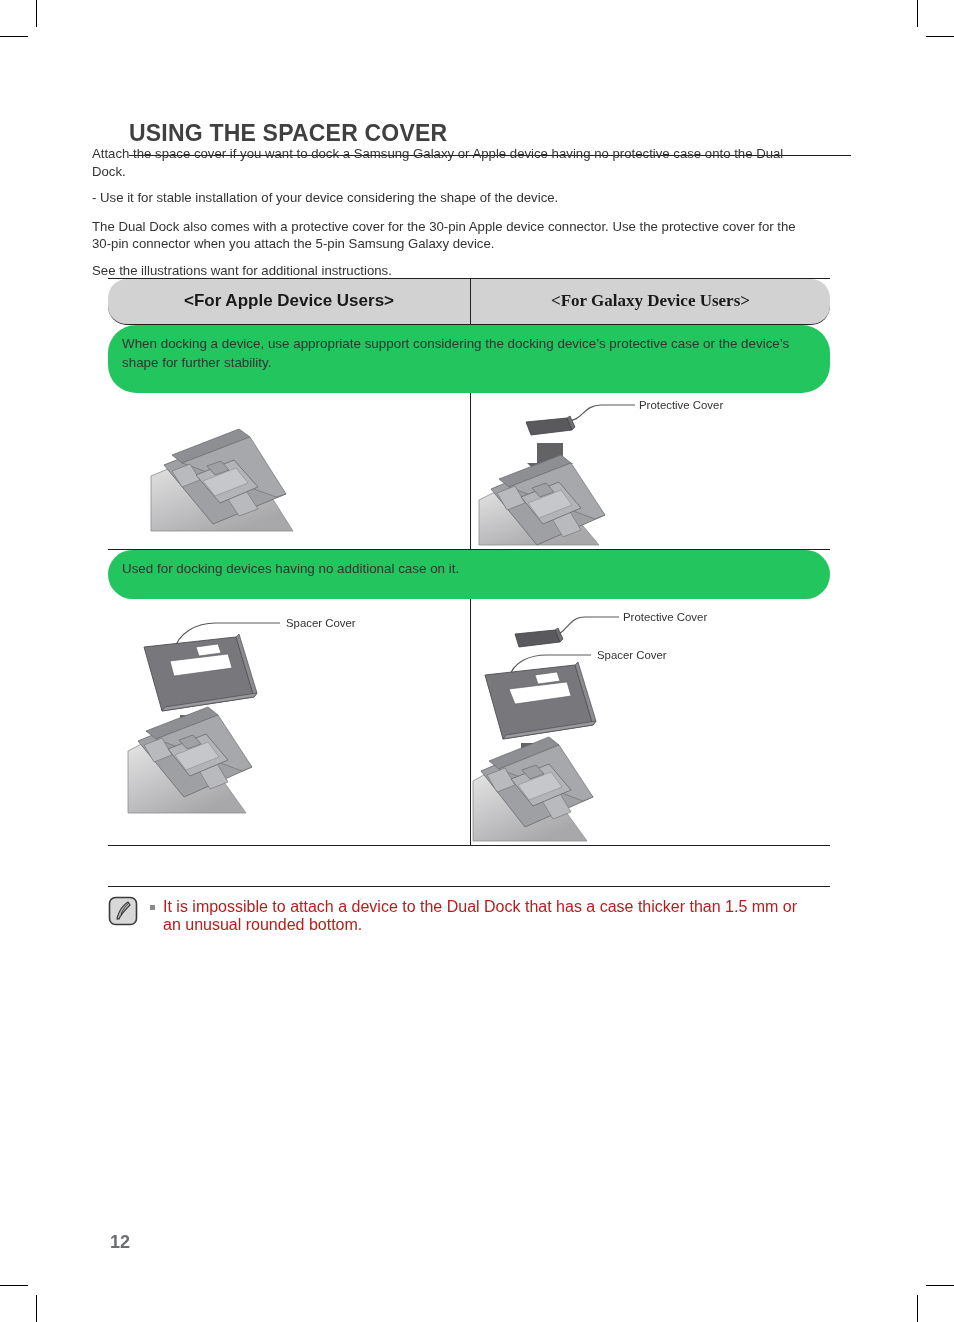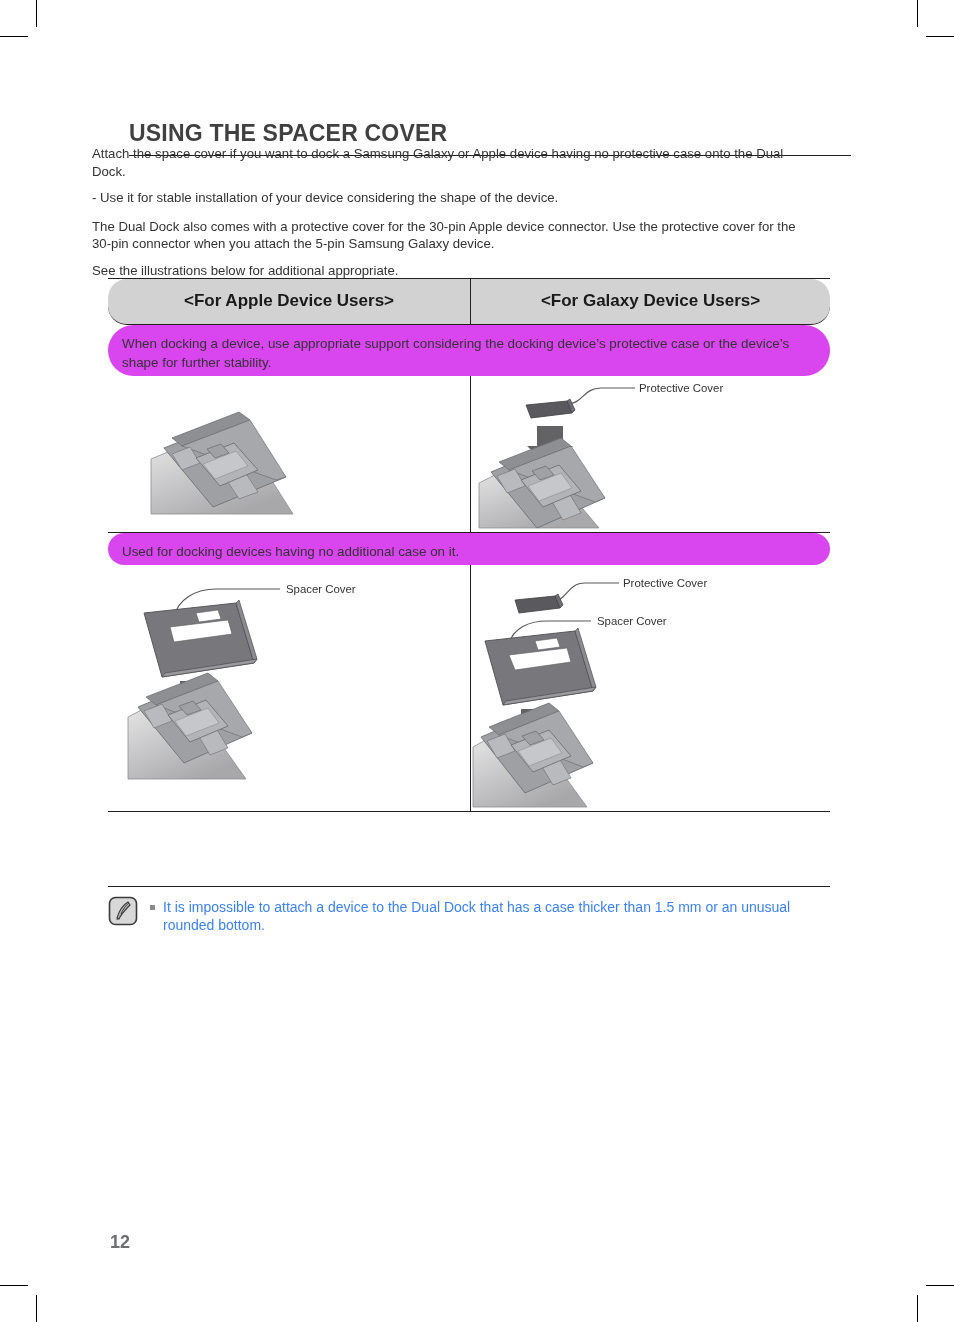--- a/index.html
+++ b/index.html
@@ -88,25 +88,26 @@
     text-align: center;
     color: #1a1a1a;
     box-sizing: border-box;
   }
   .cmp-head .cell.left {
     width: 363px;
     border-right: 1.3px solid #231f20;
   }
   .cmp-head .cell.right {
     width: 359px;
+    font-family: Liberation Serif, serif;
   }
 
   .cmp-desc {
-    background: #d946ef;
-    padding: 9px 14px 4px;
+    background: #22c55e;
+    padding: 9px 14px 21px;
     font-size: 13.4px;
     line-height: 19px;
     color: #333333;
     box-sizing: border-box;
     border-radius: 28px;
   }
   .cmp-desc.tall { min-height: 48px; }
 
   .cmp-figs {
     display: flex;
@@ -153,23 +154,23 @@
     padding-top: 3px;
   }
   .note-bullet {
     width: 5px;
     height: 5px;
     background: #8a8a8a;
     margin: 7px 8px 0 0;
     flex: 0 0 5px;
   }
   .note-text {
-    font-size: 14px;
+    font-size: 16px;
     line-height: 18px;
-    color: #3b82f6;
+    color: #b91c1c;
     max-width: 650px;
   }
 
   
   .page-number {
     position: absolute;
     left: 110px;
     top: 1232px;
     font-size: 18px;
     font-weight: bold;
@@ -193,21 +194,21 @@
 <div class="crop h crop-bl-h"></div>
 <div class="crop v crop-br-v"></div>
 <div class="crop h crop-br-h"></div>
 
 <h1 class="section-title">USING THE SPACER COVER</h1>
 
 <div class="intro">
   <p>Attach the space cover if you want to dock a Samsung Galaxy or Apple device having no protective case onto the Dual Dock.</p>
   <p class="dash">-  Use it for stable installation of your device considering the shape of the device.</p>
   <p>The Dual Dock also comes with a protective cover for the 30-pin Apple device connector. Use the protective cover for the 30-pin connector when you attach the 5-pin Samsung Galaxy device.</p>
-  <p>See the illustrations below for additional appropriate.</p>
+  <p>See the illustrations want for additional instructions.</p>
 </div>
 
 <div class="cmp-table">
 
   <div class="cmp-head">
     <div class="cell left">&lt;For Apple Device Users&gt;</div>
     <div class="cell right">&lt;For Galaxy Device Users&gt;</div>
   </div>
 
   <div class="cmp-desc tall">When docking a device, use appropriate support considering the docking device’s protective case or the device’s shape for further stability.</div>

